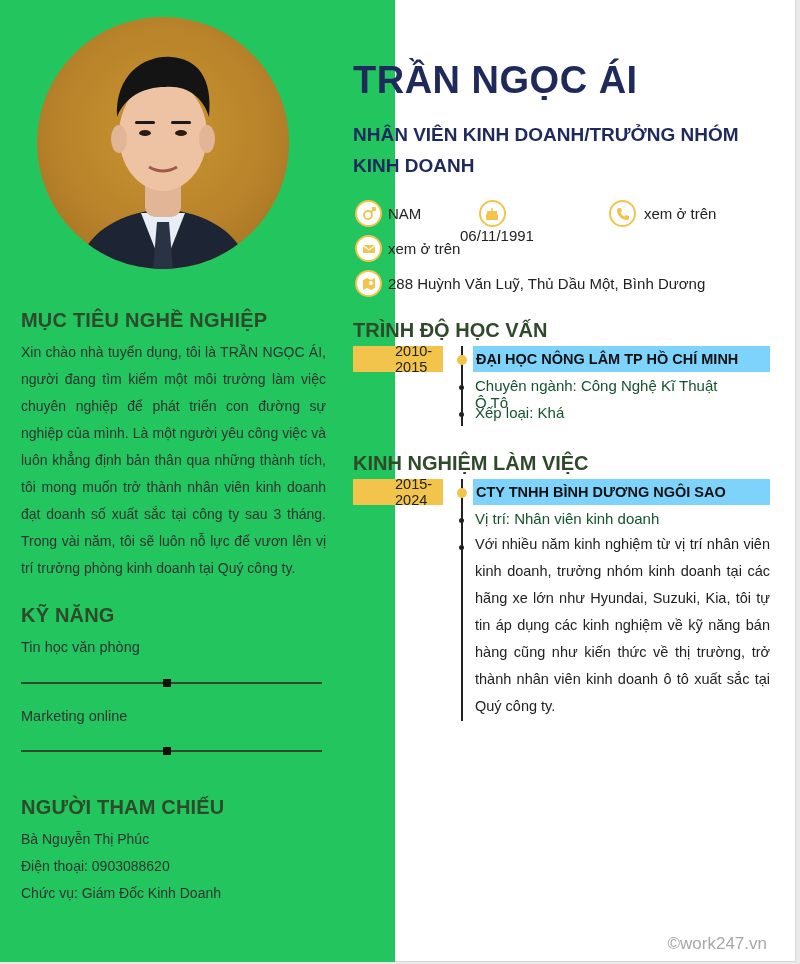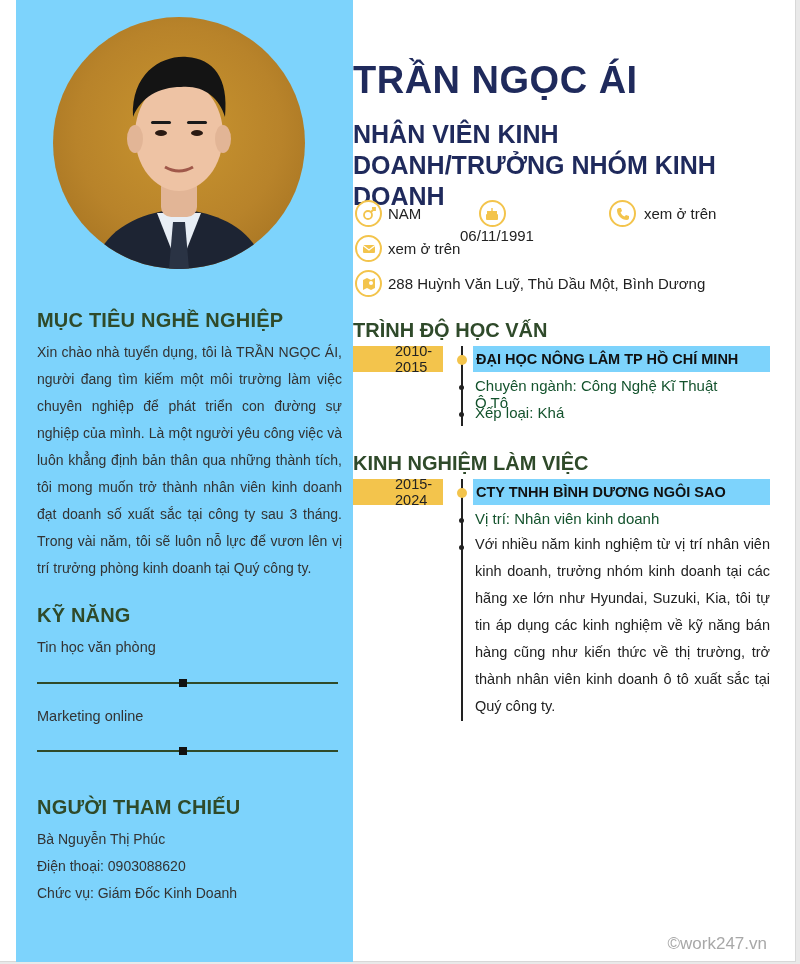--- a/index.html
+++ b/index.html
@@ -3,22 +3,22 @@
 <meta charset="utf-8">
 <style>
   * { box-sizing: border-box; margin: 0; padding: 0; }
   html, body { width: 800px; height: 964px; background: #e9e9e9; overflow: hidden; }
   body { font-family: "Liberation Sans", "DejaVu Sans", sans-serif; position: relative; }
   .page {
     position: absolute; left: 0; top: 0; width: 796px; height: 962px;
     background: #ffffff; border-right: 1px solid #d8d8d8; border-bottom: 1px solid #d8d8d8;
   }
   .sidebar {
-    position: absolute; left: 16px; top: 0; width: 337px; height: 962px;
-    background: #7dd3fc;
+    position: absolute; left: 0; top: 0; width: 395px; height: 962px;
+    background: #22c55e;
   }
   .avatar {
     position: absolute; left: 37px; top: 17px; width: 252px; height: 252px;
     border-radius: 50%; overflow: hidden;
     background: radial-gradient(circle at 50% 45%, #c9952f 0%, #b8832a 55%, #9d6c1e 100%);
   }
   .avatar svg { width: 100%; height: 100%; display: block; }
 
   .side-h {
     position: absolute; left: 21px; font-size: 20px; font-weight: bold;
@@ -39,21 +39,21 @@
   }
   .ref-line { position: absolute; left: 21px; font-size: 14px; color: #333; }
 
   .main { position: absolute; left: 337px; top: 13px; width: 396px; height: 962px; }
   .name {
     position: absolute; left: 16px; top: 46px; font-size: 38px; font-weight: bold;
     color: #1f2a5c; letter-spacing: 0.5px;
   }
   .title {
     position: absolute; left: 16px; top: 106px; width: 420px;
-    font-size: 25px; font-weight: bold; color: #1f2a5c; line-height: 31px;
+    font-size: 19px; font-weight: bold; color: #1f2a5c; line-height: 31px;
   }
   .info { position: absolute; display: flex; align-items: center; font-size: 15px; color: #222; }
   .ico {
     width: 27px; height: 27px; border-radius: 50%; border: 2px solid #f3c44c;
     display: flex; align-items: center; justify-content: center; margin-right: 6px;
     background: #fff; flex-shrink: 0;
   }
   .ico svg { width: 16px; height: 16px; }
 
   .main-h {

